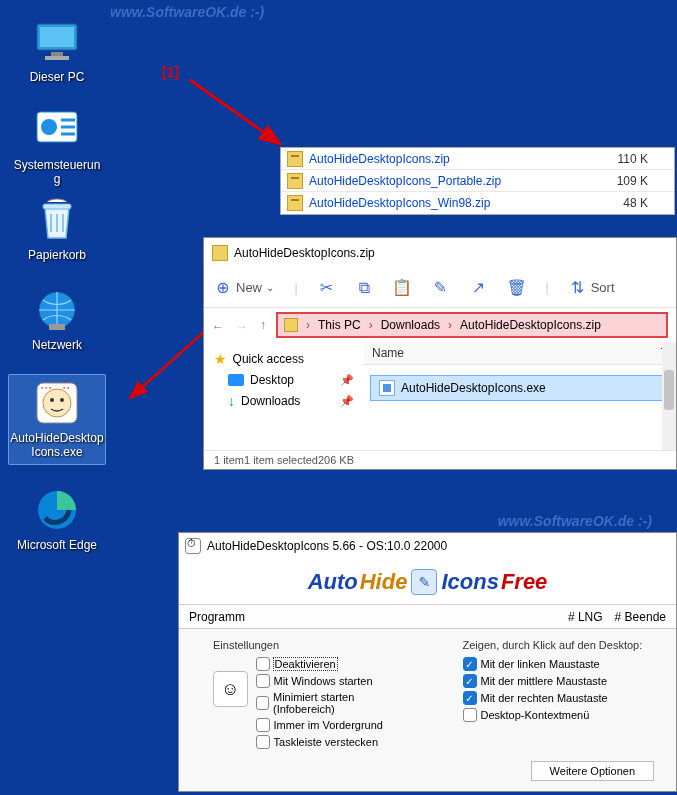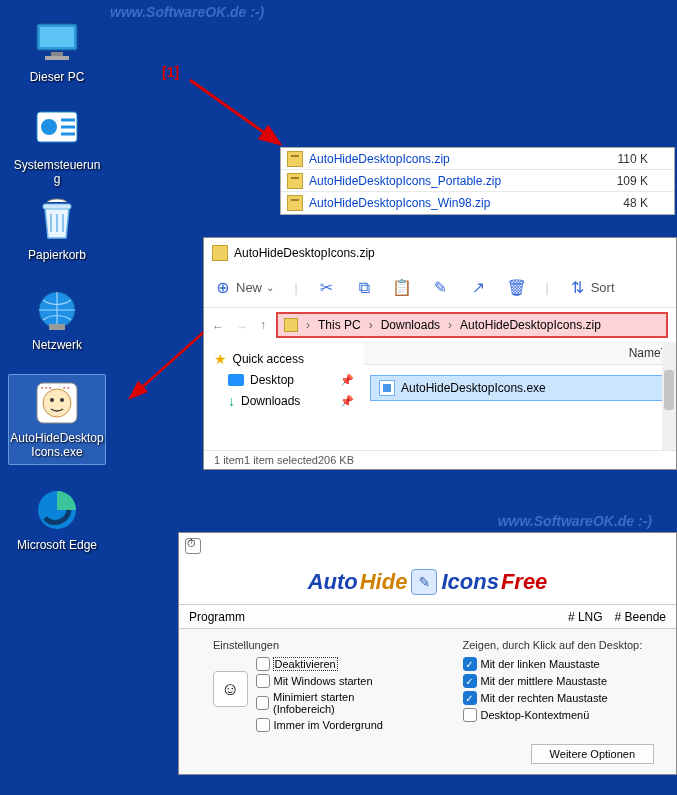--- a/index.html
+++ b/index.html
@@ -34,21 +34,21 @@
 .bc-arrows { display: flex; gap: 12px; color: #777; }
 .bc-path { flex: 1; background: #fcd3d6; border: 2px solid #d44; height: 26px; display: flex; align-items: center; padding: 0 6px; gap: 8px; font-size: 12px; }
 .bc-sep { color: #666; }
 .ew-body { display: flex; height: 108px; }
 .ew-sidebar { width: 160px; padding: 6px 10px; font-size: 12px; }
 .side-item { display: flex; align-items: center; gap: 6px; padding: 3px 0; }
 .star-ico { color: #f0b000; font-size: 14px; }
 .desk-ico { width: 16px; height: 12px; background: #1e90ff; border-radius: 2px; }
 .dl-ico { color: #0a8; font-size: 14px; }
 .pin-col { color: #aaa; font-size: 11px; padding-left: 16px; }
-.ew-content { flex: 1; position: relative; text-align: right; }
+.ew-content { flex: 1; position: relative; }
 .ew-header { background: #f8f8f8; border-bottom: 1px solid #e5e5e5; padding: 4px 8px; font-size: 12px; color: #333; display: flex; }
 .ew-header .col-name { flex: 1; }
 .file-row { display: flex; align-items: center; padding: 4px 8px; gap: 6px; background: #cce5ff; border: 1px solid #6fb1ff; margin: 10px 6px 0; }
 .exe-ico { width: 16px; height: 16px; background: #fff; border: 1px solid #6fb1ff; position: relative; }
 .exe-ico::after { content: ""; position: absolute; top: 3px; left: 3px; width: 8px; height: 8px; background: #4b97ea; }
 .ew-status { border-top: 1px solid #e5e5e5; padding: 3px 10px; font-size: 11px; color: #555; display: flex; }
 .ew-scroll { position: absolute; right: 0; top: 0; bottom: 0; width: 14px; background: #f0f0f0; }
 .ew-scroll::before { content: ""; position: absolute; top: 28px; left: 2px; right: 2px; height: 40px; background: #c5c5c5; border-radius: 3px; }
 
 .app-window { position: absolute; top: 532px; left: 178px; width: 499px; background: #f8f8f8; border: 1px solid #888; }
@@ -272,20 +272,21 @@
   <div class="ew-status">
     <span>1 item</span>
     <span>1 item selected</span>
     <span>206 KB</span>
   </div>
 </div>
 
 <div class="app-window">
   <div class="app-title">
     <span class="app-ico"></span>
+    <span>AutoHideDesktopIcons 5.66 - OS:10.0 22000</span>
   </div>
   <div class="app-banner">
     <span class="t1">Auto</span>
       <span class="t2">Hide</span>
     <span class="banner-ico">✎</span>
     <span class="t3">Icons</span>
       <span class="t4">Free</span>
   </div>
   <div class="app-menu">
     <span>Programm</span>
@@ -308,20 +309,24 @@
               <span class="chk"></span>
               <span>Mit Windows starten</span>
             </label>
           <label class="check-item">
               <span class="chk"></span>
               <span>Minimiert starten (Infobereich)</span>
             </label>
           <label class="check-item">
               <span class="chk"></span>
               <span>Immer im Vordergrund</span>
+            </label>
+          <label class="check-item">
+              <span class="chk"></span>
+              <span>Taskleiste verstecken</span>
             </label>
         </div>
       </div>
     </div>
     <div class="settings-group">
       <div class="group-title">Zeigen, durch Klick auf den Desktop:</div>
       <div class="check-list">
         <label class="check-item">
             <span class="chk checked"></span>
             <span>Mit der linken Maustaste</span>

